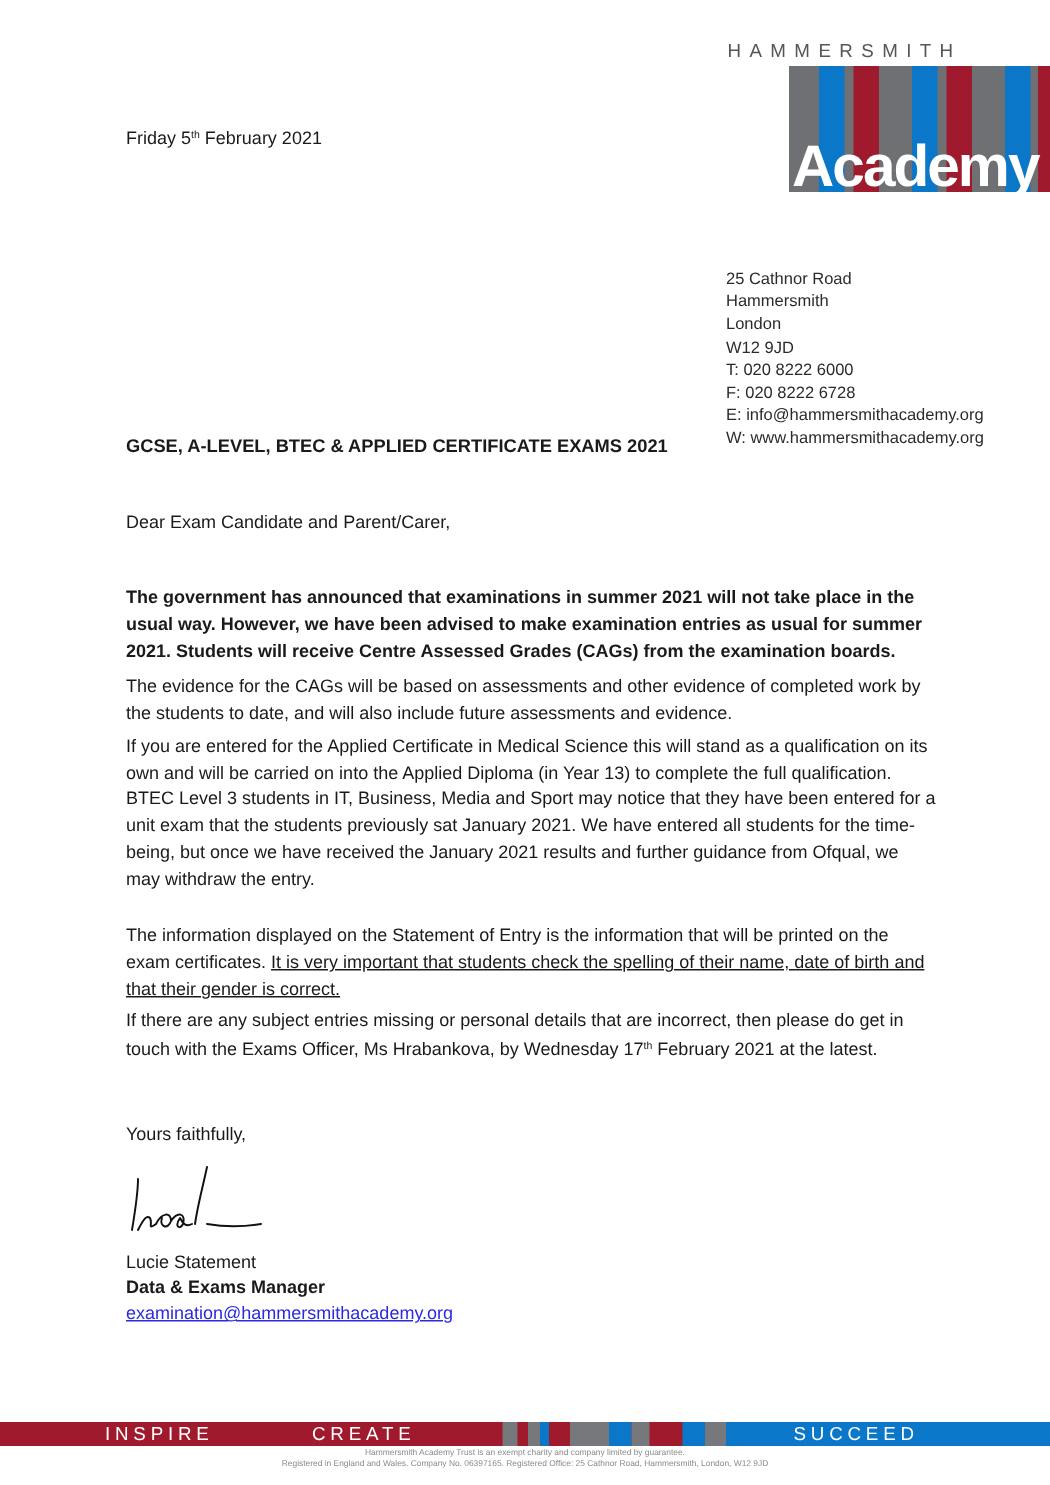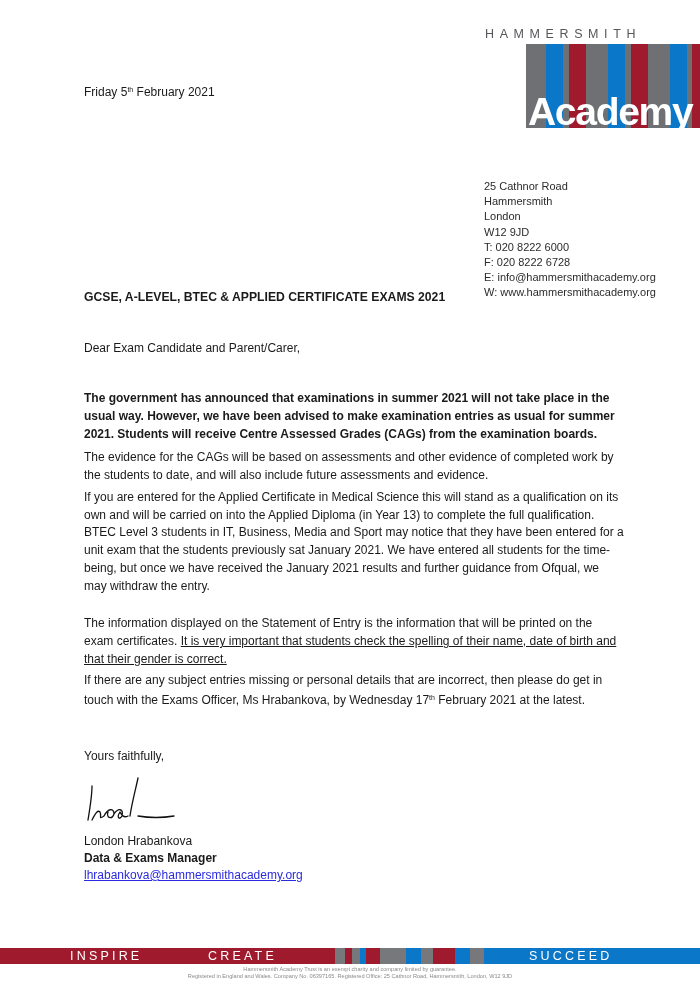--- a/index.html
+++ b/index.html
@@ -81,23 +81,23 @@
 <div class="abs para p2">The evidence for the CAGs will be based on assessments and other evidence of completed work by the students to date, and will also include future assessments and evidence.</div>
 <div class="abs para p3">If you are entered for the Applied Certificate in Medical Science this will stand as a qualification on its own and will be carried on into the Applied Diploma (in Year 13) to complete the full qualification.</div>
 <div class="abs para p4">BTEC Level 3 students in IT, Business, Media and Sport may notice that they have been entered for a unit exam that the students previously sat January 2021. We have entered all students for the time-being, but once we have received the January 2021 results and further guidance from Ofqual, we may withdraw the entry.</div>
 <div class="abs para p5"><span>The information displayed on the Statement of Entry is the information that will be printed on the exam certificates. </span><u>It is very important that students check the spelling of their name, date of birth and that their gender is correct.</u></div>
 <div class="abs para p6"><span>If there are any subject entries missing or personal details that are incorrect, then please do get in touch with the Exams Officer, Ms Hrabankova, by Wednesday 17</span><sup>th</sup><span> February 2021 at the latest.</span></div>
 
 <div class="abs closing">Yours faithfully,</div>
 <svg class="abs signature" viewBox="0 0 95 56">
   <path d="M4 48 C6 36 8 24 8 14 M8 48 C12 40 14 38 16 40 C18 44 14 48 20 44 M20 44 C24 36 30 36 30 42 C28 48 22 46 24 40 M30 42 C34 36 40 36 38 44 C36 48 32 46 36 40 C38 44 40 46 44 44 M46 44 C48 30 52 16 54 6 M54 44 C66 46 78 46 90 44" fill="none" stroke="#111" stroke-width="1.3" stroke-linecap="round" stroke-linejoin="round"></path>
 </svg>
-<div class="abs signer-name">London Hrabankova</div>
+<div class="abs signer-name">Lucie Statement</div>
 <div class="abs signer-role">Data &amp; Exams Manager</div>
-<a class="abs signer-email">lhrabankova@hammersmithacademy.org</a>
+<a class="abs signer-email">examination@hammersmithacademy.org</a>
 
 <div class="abs footer-bar">
   <div class="seg" style="left:335px;width:10px;background:#77787b;"></div>
   <div class="seg" style="left:352px;width:8px;background:#77787b;"></div>
   <div class="seg" style="left:360px;width:6px;background:#0a77c8;"></div>
   <div class="seg" style="left:380px;width:26px;background:#77787b;"></div>
   <div class="seg" style="left:406px;width:15px;background:#0a77c8;"></div>
   <div class="seg" style="left:421px;width:12px;background:#77787b;"></div>
   <div class="seg" style="left:455px;width:15px;background:#0a77c8;"></div>
   <div class="seg" style="left:470px;width:14px;background:#77787b;"></div>

